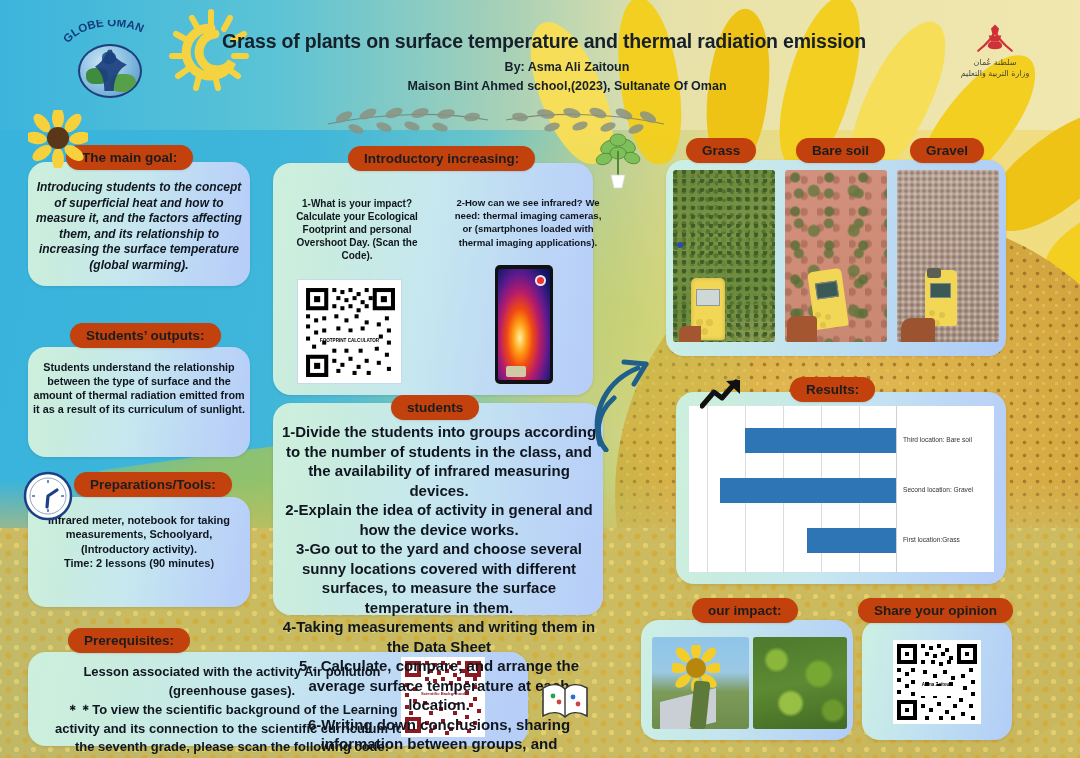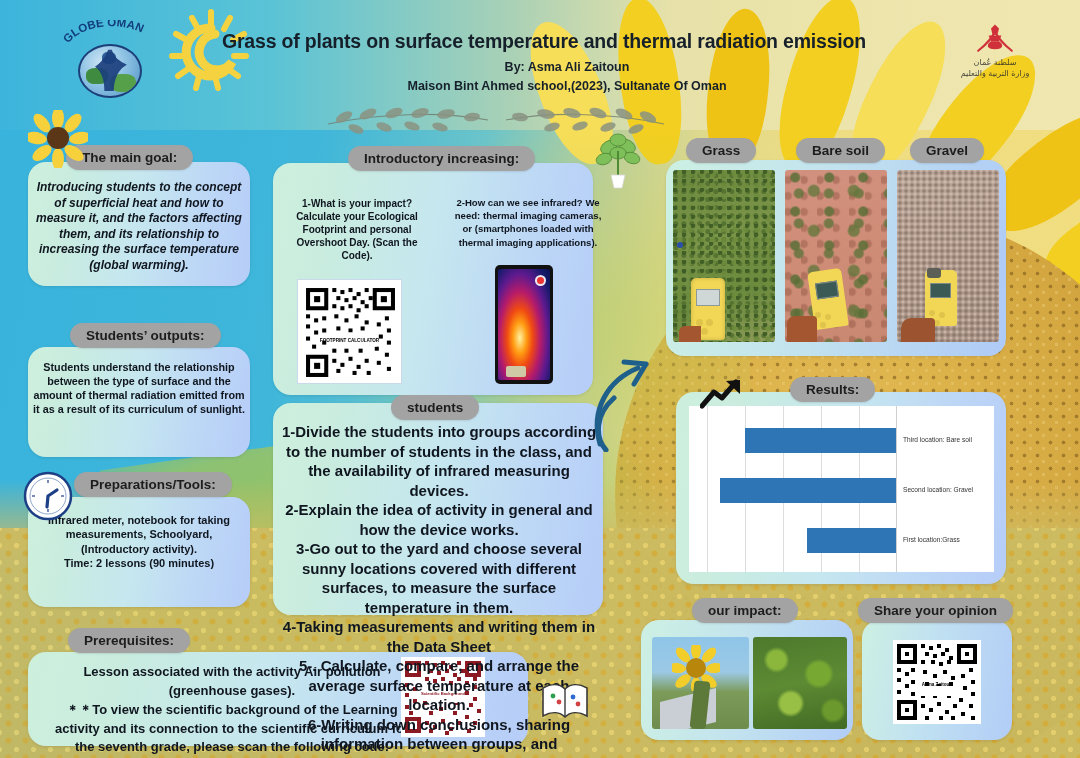--- a/index.html
+++ b/index.html
@@ -103,21 +103,21 @@
 
   
   .card {
     position:absolute;
     border-radius:18px;
     background:linear-gradient(100deg,#cdf0dd 0%, #c9ecdf 18%, #c6e7ef 48%, #bcd6f6 78%, #b6cdf8 100%);
     box-shadow:0 1px 3px rgba(0,0,0,.10);
   }
   .pill {
     position:absolute; z-index:4;
-    background:#a3a3a3; border-radius:13px;
+    background:#c2410c; border-radius:13px;
     font-size:13.5px; font-weight:bold; color:#1d1d1d;
     display:flex; align-items:center; justify-content:center;
     padding:5px 16px; white-space:nowrap;
     box-shadow:0 1px 2px rgba(0,0,0,.10);
   }
   .body-txt {
     position:absolute; text-align:center; color:#10161f;
     font-weight:bold; line-height:1.30;
   }
 

